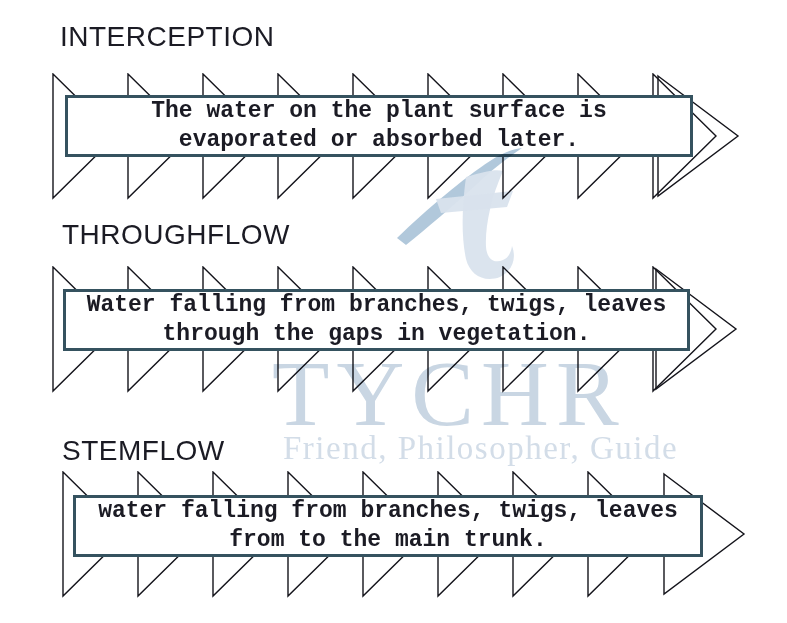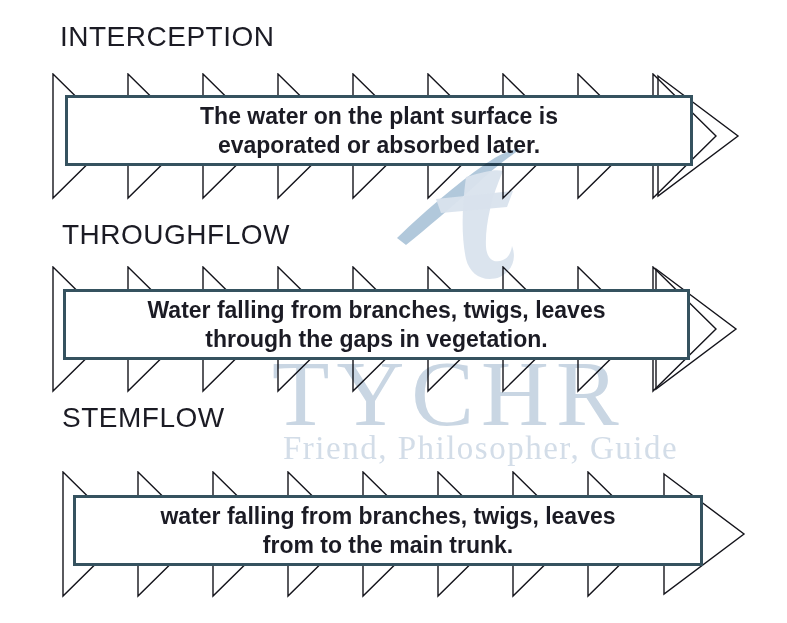--- a/index.html
+++ b/index.html
@@ -30,21 +30,22 @@
   .desc-box {
     position: absolute;
     z-index: 2;
     box-sizing: border-box;
     background: #ffffff;
     border: 3px solid var(--border, #35525f);
     display: flex;
     flex-direction: column;
     justify-content: center;
     align-items: center;
-    height: 71px;
+    height: 62px;
+    font-family: Liberation Mono, monospace;
   }
   .desc-line {
     font-size: 23px;
     font-weight: bold;
     line-height: 29px;
     color: var(--ink, #1b1b24);
     text-align: center;
     white-space: nowrap;
   }
   .watermark {
@@ -123,21 +124,21 @@
         <polygon points="653,1 716,63 653,125" fill="none" stroke="#14141b" stroke-width="1.4"></polygon>
         <polygon points="656,3 736,63 656,123" fill="none" stroke="#14141b" stroke-width="1.4"></polygon>
       </svg>
     <div class="desc-box" style="left:63px; top:289px; width:627px;">
       <div class="desc-line">Water falling from branches, twigs, leaves</div>
       <div class="desc-line">through the gaps in vegetation.</div>
     </div>
   </section>
 
   <section>
-    <h2 class="row-title" style="left:62px; top:402px;">STEMFLOW</h2>
+    <h2 class="row-title" style="left:62px; top:435px;">STEMFLOW</h2>
     <svg class="band" style="top:471px;" viewBox="0 0 787 127" xmlns="http://www.w3.org/2000/svg">
         <polygon points="63,1 126,63 63,125" fill="none" stroke="#14141b" stroke-width="1.4"></polygon>
         <polygon points="138,1 201,63 138,125" fill="none" stroke="#14141b" stroke-width="1.4"></polygon>
         <polygon points="213,1 276,63 213,125" fill="none" stroke="#14141b" stroke-width="1.4"></polygon>
         <polygon points="288,1 351,63 288,125" fill="none" stroke="#14141b" stroke-width="1.4"></polygon>
         <polygon points="363,1 426,63 363,125" fill="none" stroke="#14141b" stroke-width="1.4"></polygon>
         <polygon points="438,1 501,63 438,125" fill="none" stroke="#14141b" stroke-width="1.4"></polygon>
         <polygon points="513,1 576,63 513,125" fill="none" stroke="#14141b" stroke-width="1.4"></polygon>
         <polygon points="588,1 651,63 588,125" fill="none" stroke="#14141b" stroke-width="1.4"></polygon>
         <polygon points="664,3 744,63 664,123" fill="none" stroke="#14141b" stroke-width="1.4"></polygon>

